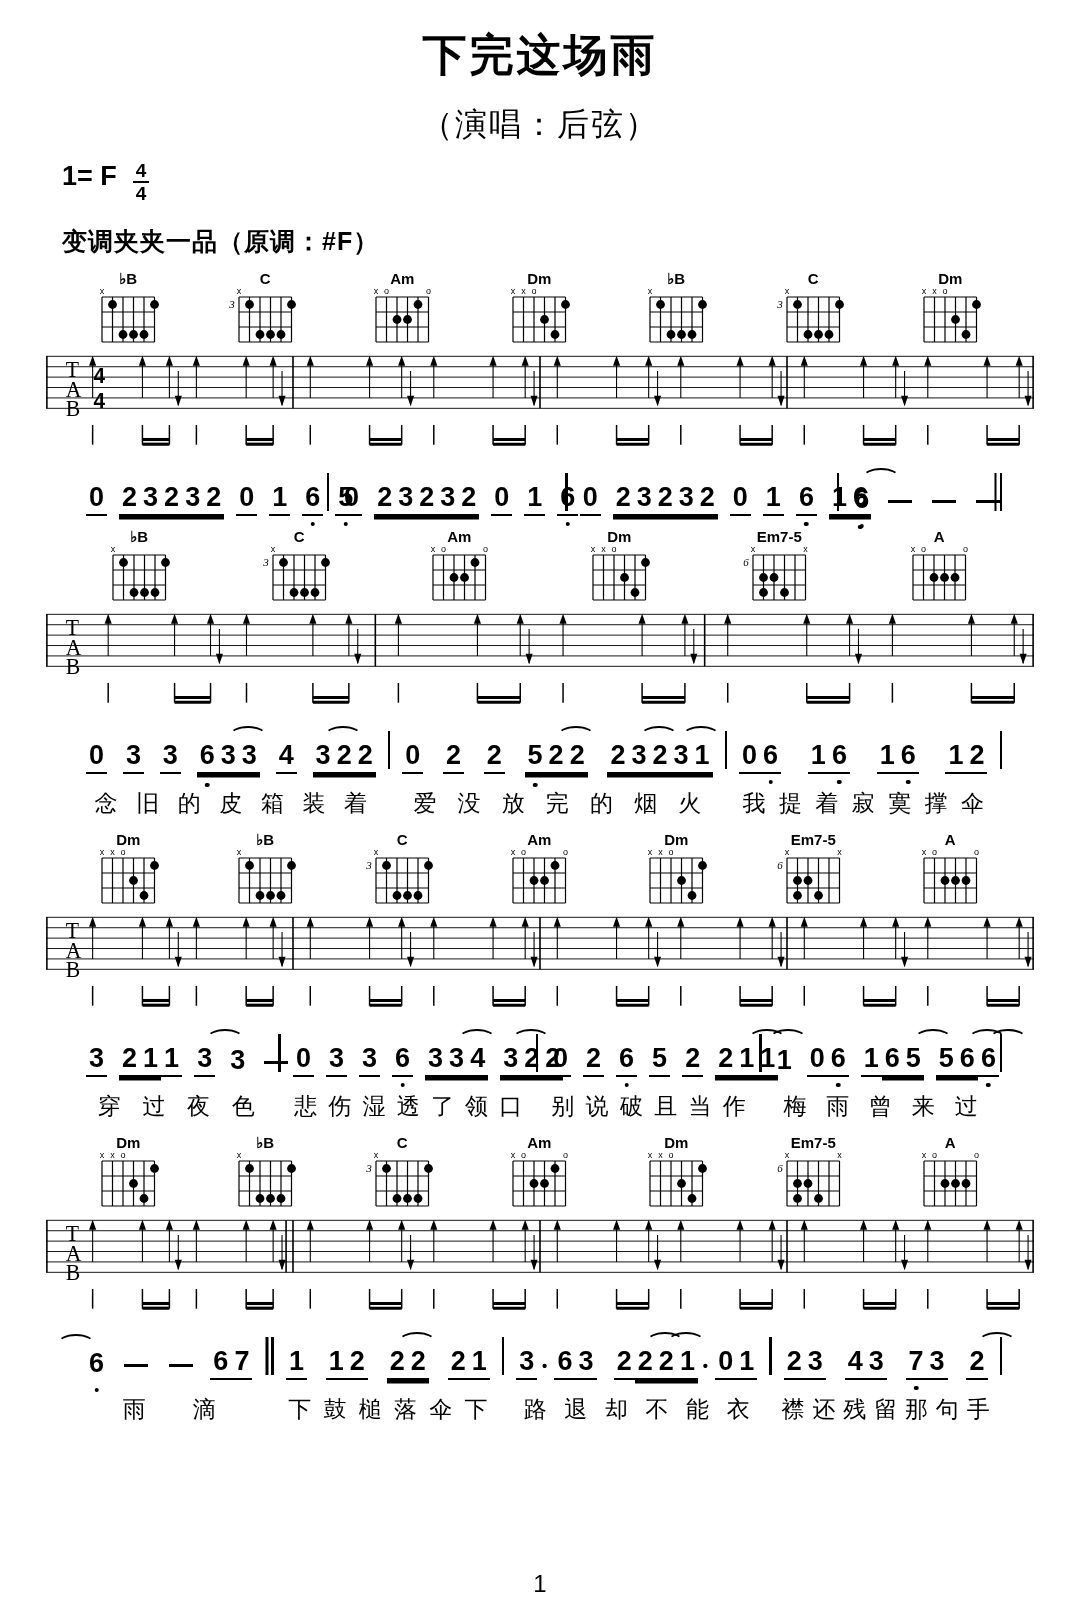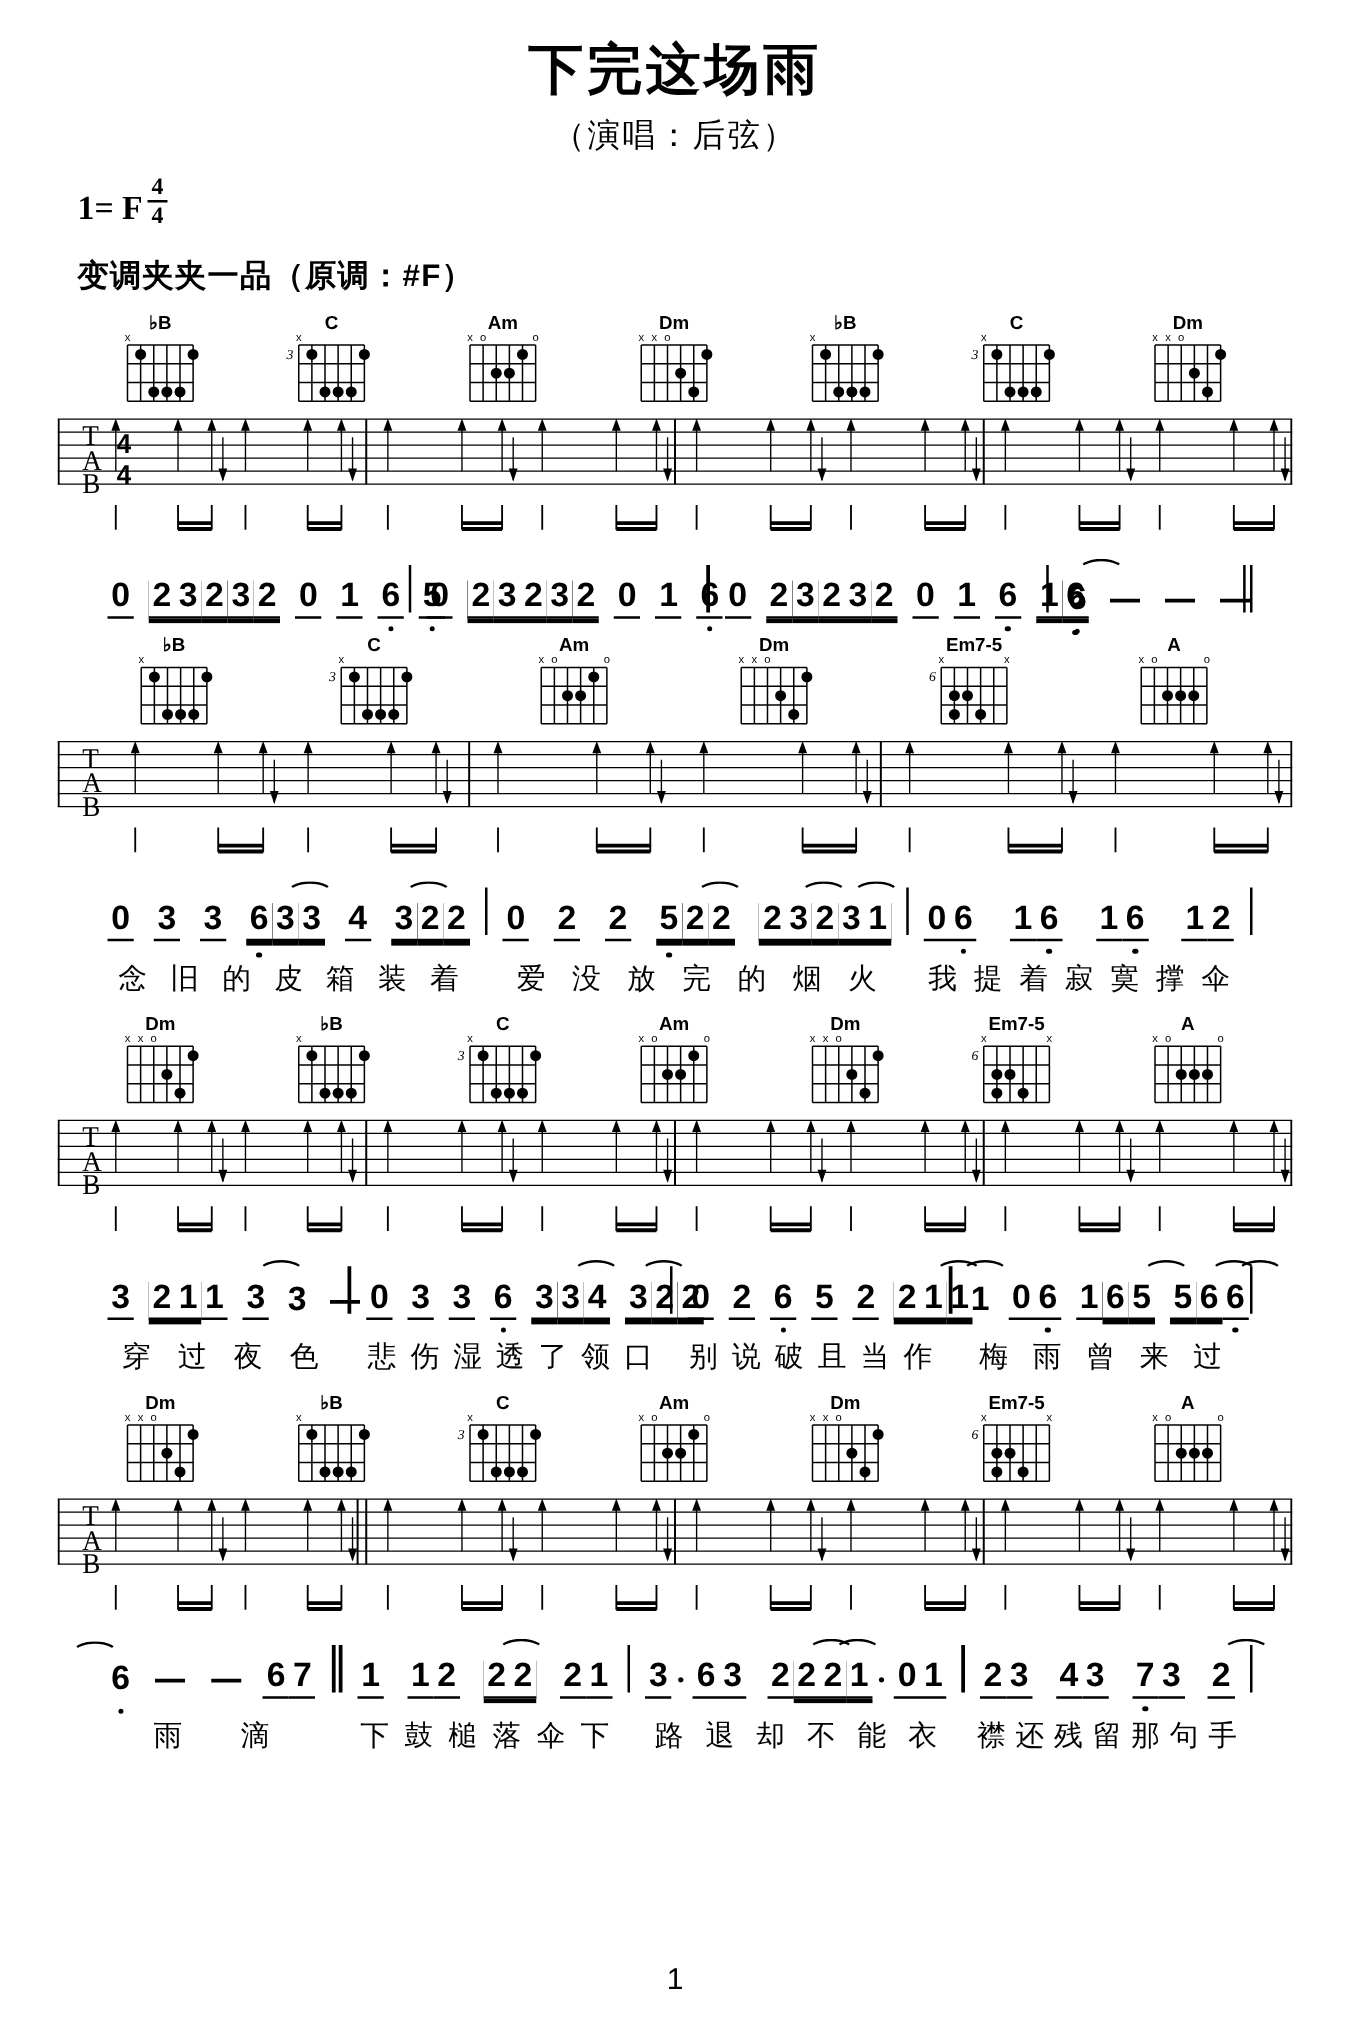--- a/index.html
+++ b/index.html
@@ -1,23 +1,23 @@
 <!DOCTYPE html>
 <html><head>
 <meta charset="utf-8">
 <style>
   html,body{margin:0;padding:0;background:#ffffff;}
   body{width:1080px;height:1624px;overflow:hidden;color:#000;
        font-family:"Liberation Sans",sans-serif;}
   .page{width:100%;height:100%;display:flex;flex-direction:column;
         padding:26px 46px 0 46px;box-sizing:border-box;}
   .title{text-align:center;font-size:44px;font-weight:700;letter-spacing:3px;}
-  .subtitle{text-align:center;font-size:26px;font-weight:500;margin-top:6px;letter-spacing:2px;}
-  .keyline{display:flex;align-items:flex-end;font-size:27px;font-weight:600;
-           margin:14px 0 2px 16px;gap:0;font-family:Liberation Serif, serif;}
+  .subtitle{text-align:center;font-size:32px;font-weight:500;margin-top:18px;letter-spacing:2px;}
+  .keyline{display:flex;align-items:flex-start;font-size:27px;font-weight:600;
+           margin:14px 0 2px 16px;gap:12px;}
   .frac{display:inline-flex;flex-direction:column;align-items:center;line-height:1;
         font-size:19px;font-weight:700;margin-left:4px;}
   .frac .ft{border-bottom:2.2px solid #000;padding:0 3px 1px;}
   .frac .fb{padding-top:1px;}
   .capoline{font-size:25px;font-weight:600;margin:20px 0 0 16px;letter-spacing:1px;}
 
   .system{margin-top:12px;}
   .chord-row{display:flex;justify-content:space-around;align-items:flex-end;padding:0 14px;}
   .chord{display:flex;flex-direction:column;align-items:center;}
   .staff{margin-top:0;}

